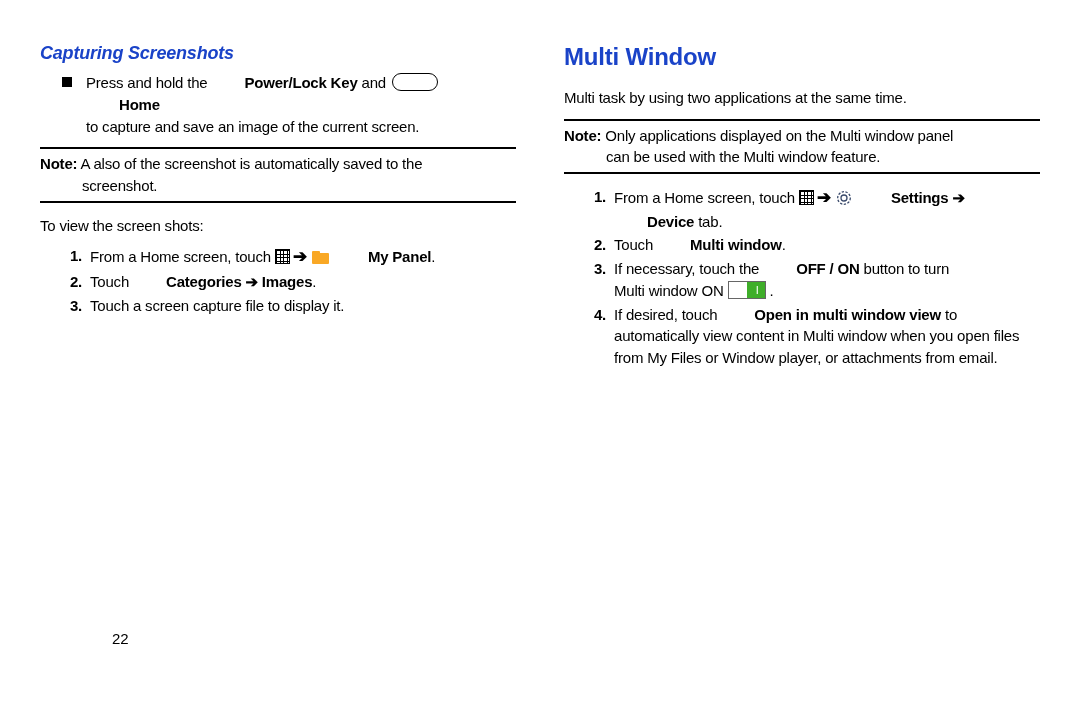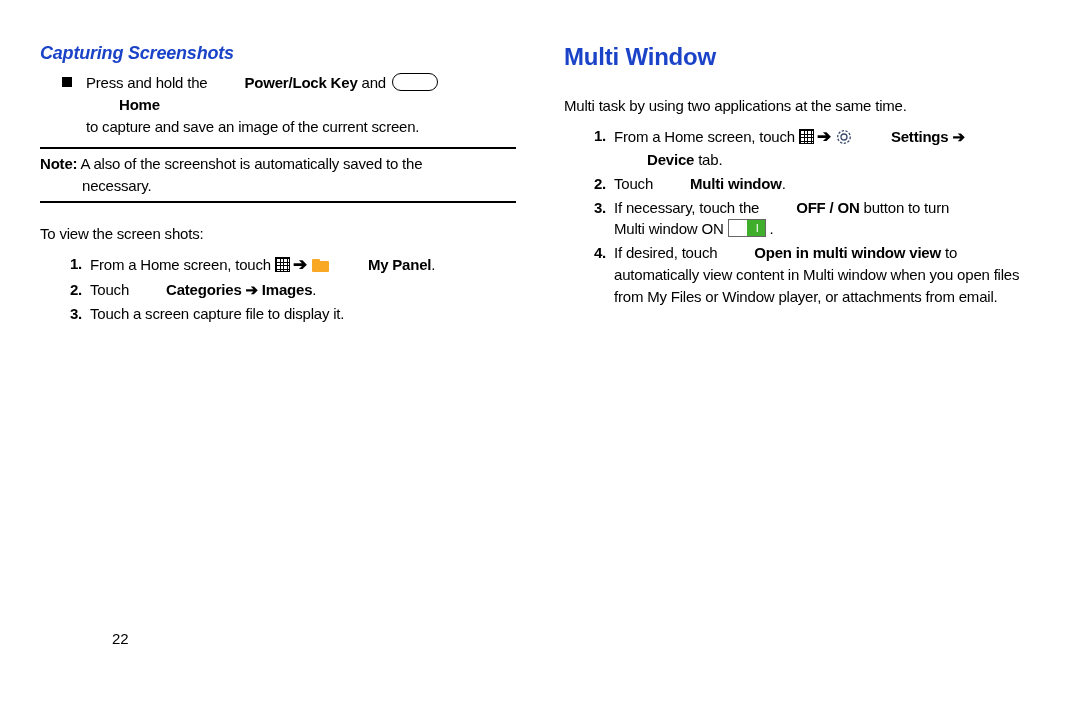--- a/index.html
+++ b/index.html
@@ -98,21 +98,21 @@
     background:#3fae2a;
   }
   .toggle::after{
     content:"I"; position:absolute; right:6px; top:0; color:#fff;
     font-size:11px; font-family:Arial; line-height:16px;
   }
   .pgnum {
     position:absolute; left:72px; bottom:30px; font-size:15px;
   }
   .page { position:relative; height:640px; }
-  .para { margin: 20px 0 8px 0; }
+  .para { margin: 12px 0 8px 0; }
   ol.numbered { list-style:none; padding:0; margin:4px 0 0 0;}
   ol.numbered li { display:flex; gap:8px; margin:2px 0 2px 22px;}
   ol.numbered li .n { font-weight:700; width:20px; text-align:right; flex:none;}
   ol.numbered li .t { flex:1; }
 </style>
 </head>
 <body>
 
 <div class="page">
 <div class="cols">
@@ -124,21 +124,21 @@
     <div class="bullet-mark"></div>
     <div>
       <span>Press and hold the </span><span class="bold">Power/Lock Key</span><span> and </span><span class="pill"></span> <span class="bold">Home</span>
       <div>to capture and save an image of the current screen.</div>
     </div>
   </div>
 
   <div class="note-block">
     <div class="body">
       <span class="label">Note:</span><span> A also of the screenshot is automatically saved to the</span><br>
-      <span>necessary.</span>
+      <span>screenshot.</span>
     </div>
   </div>
 
   <div class="para">To view the screen shots:</div>
 
   <ol class="numbered">
     <li>
       <span class="n">1.</span>
       <span class="t">
         <span>From a Home screen, touch </span><span class="grid-icon2"></span><span class="arrow">➔</span><span class="folder-icon"></span> <span class="bold">My Panel</span>.
@@ -154,20 +154,26 @@
       <span class="n">3.</span>
       <span class="t">Touch a screen capture file to display it.</span>
     </li>
   </ol>
 </div>
 
 <div class="col">
   <div class="h-blue-big">Multi Window</div>
   <div class="para">Multi task by using two applications at the same time.</div>
 
+  <div class="note-block">
+    <div class="body">
+      <span class="label">Note:</span><span> Only applications displayed on the Multi window panel</span><br>
+      <span>can be used with the Multi window feature.</span>
+    </div>
+  </div>
 
 
   <ol class="numbered">
     <li>
       <span class="n">1.</span>
       <span class="t">
         <span>From a Home screen, touch </span><span class="grid-icon2"></span><span class="arrow">➔</span><span class="gear-icon"><svg viewBox="0 0 16 16">
                   <g fill="none" stroke="#3a4a6b" stroke-width="1.3">
                     <circle cx="8" cy="8" r="3"></circle>
                     <circle cx="8" cy="8" r="6.3" stroke-dasharray="2.3 1.5"></circle>

